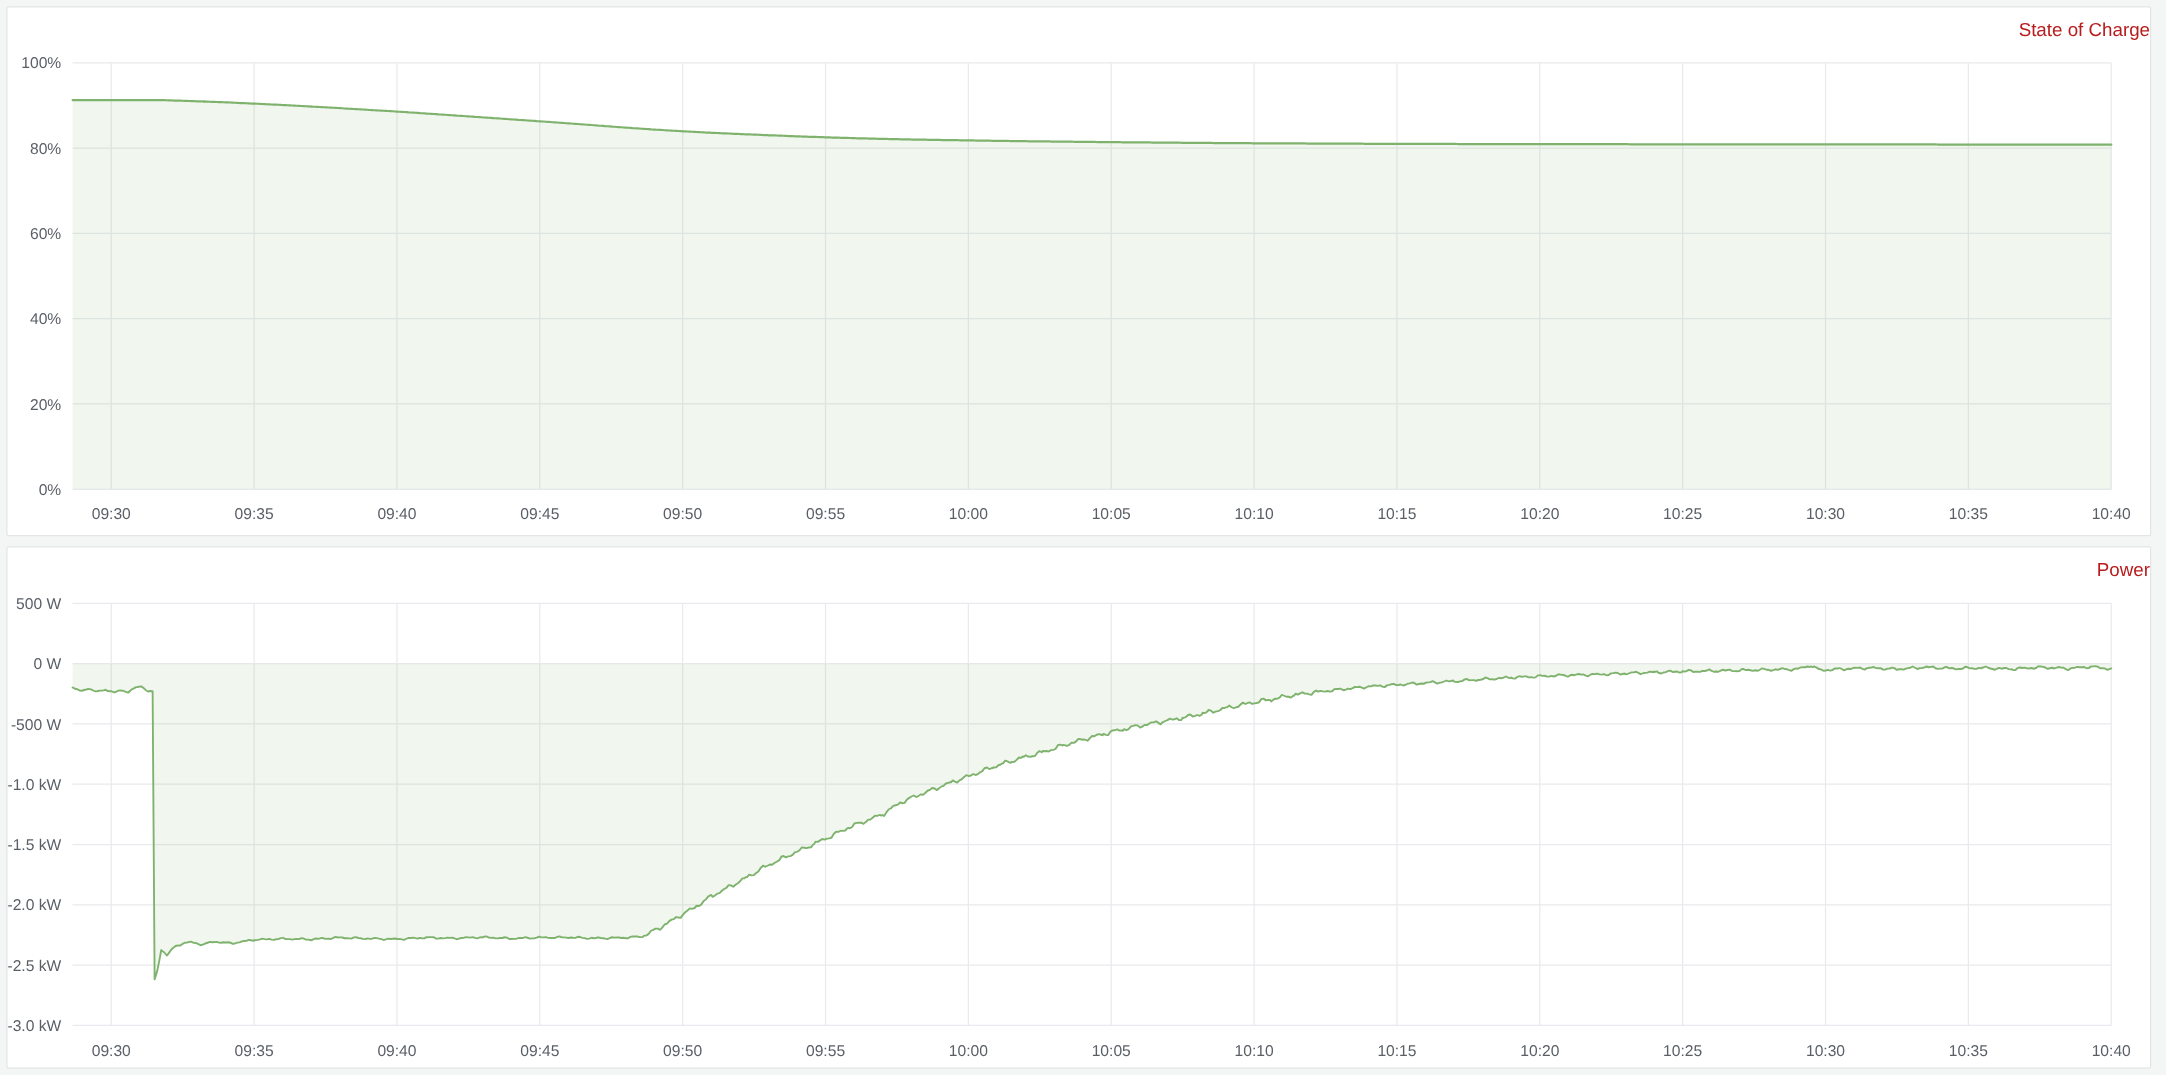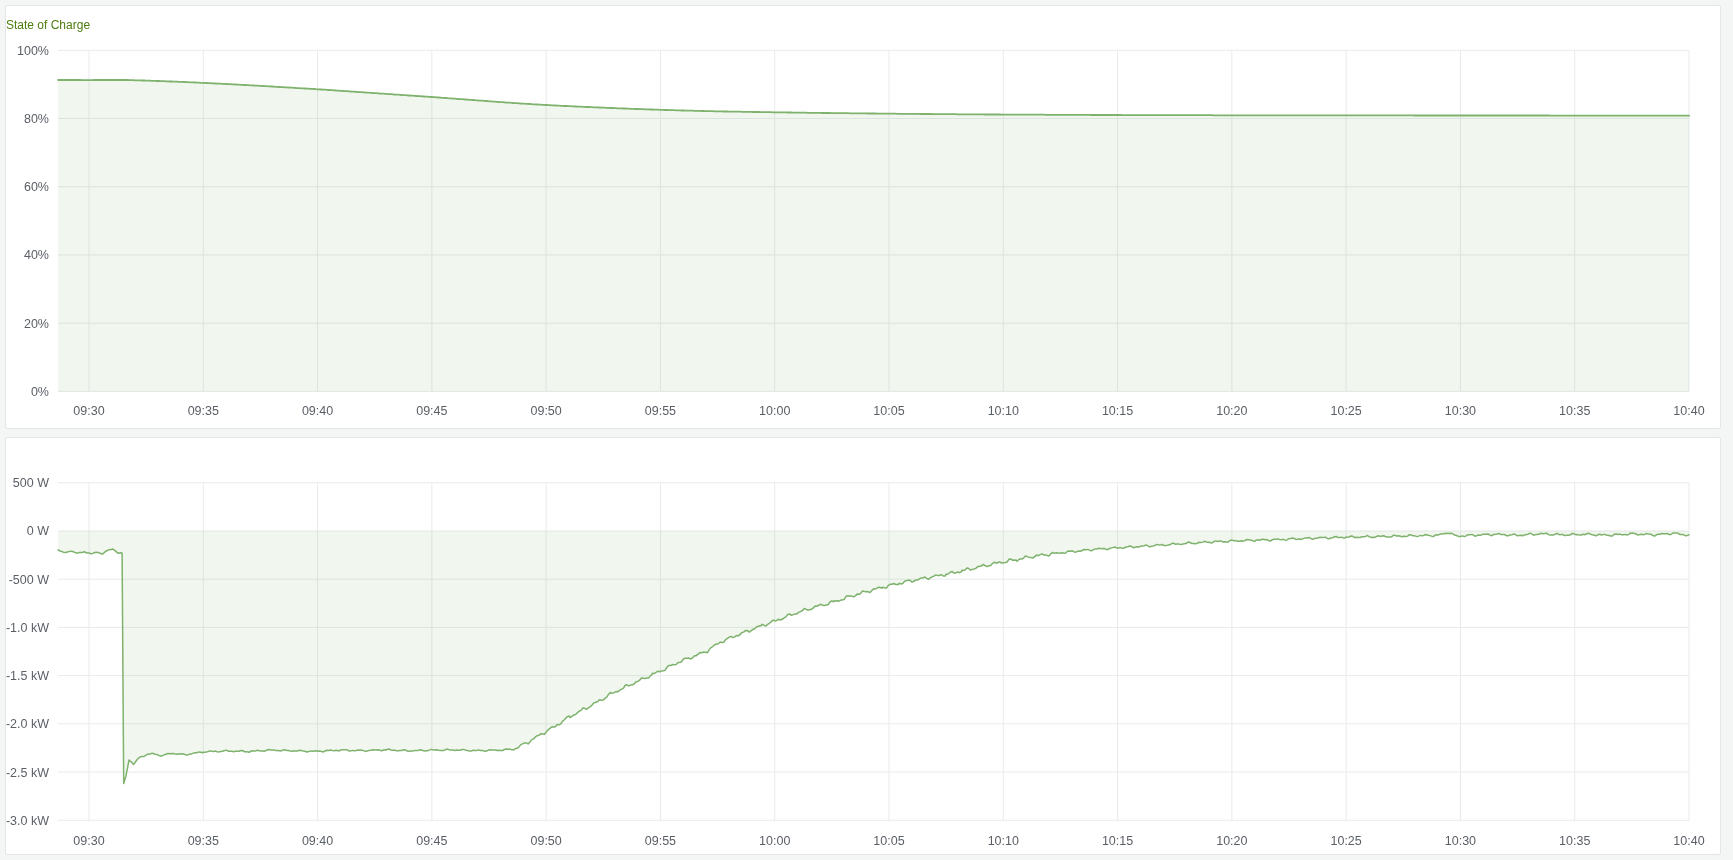--- a/index.html
+++ b/index.html
@@ -2,22 +2,22 @@
 <html><head>
 <meta charset="utf-8">
 <style>
   html,body{margin:0;padding:0;background:#f4f5f5;width:1733px;height:860px;overflow:hidden;
     font-family:"Liberation Sans",sans-serif;}
   .dashboard{position:relative;width:1733px;height:860px;}
   .panel{position:absolute;left:5px;width:1716px;background:#ffffff;
     border:1px solid #e3e5e8;border-radius:2px;box-sizing:border-box;}
   .panel-soc{top:5px;height:424px;}
   .panel-power{top:437px;height:418px;}
-  .panel-title{position:absolute;top:10px;left:0;width:100%;text-align:left;
-    font-size:12px;font-weight:500;color:#4d7c0f;cursor:pointer;line-height:18px;}
+  .panel-title{position:absolute;top:10px;left:0;width:100%;text-align:right;
+    font-size:15px;font-weight:500;color:#b91c1c;cursor:pointer;line-height:18px;}
   svg.chart{position:absolute;left:0;top:0;}
   svg text{font-family:"Liberation Sans",sans-serif;font-size:12.5px;fill:#5a5f66;}
 </style>
 </head>
 <body>
 
 <div class="dashboard">
 
   <div class="panel panel-soc">
     <div class="panel-title">State of Charge</div>
@@ -63,20 +63,21 @@
         <text x="1111.565" y="409" text-anchor="middle" fill="#5a5f66">10:15</text>
         <text x="1225.85" y="409" text-anchor="middle" fill="#5a5f66">10:20</text>
         <text x="1340.135" y="409" text-anchor="middle" fill="#5a5f66">10:25</text>
         <text x="1454.42" y="409" text-anchor="middle" fill="#5a5f66">10:30</text>
         <text x="1568.705" y="409" text-anchor="middle" fill="#5a5f66">10:35</text>
         <text x="1682.99" y="409" text-anchor="middle" fill="#5a5f66">10:40</text>
       </svg>
   </div>
 
   <div class="panel panel-power">
+    <div class="panel-title">Power</div>
     <svg class="chart" id="chart-1" width="1714" height="416" viewBox="0 0 1714 416">
         <line x1="83" y1="44.7" x2="83" y2="382.3" stroke="#e8eaed" stroke-width="1"></line>
         <line x1="197.285" y1="44.7" x2="197.285" y2="382.3" stroke="#e8eaed" stroke-width="1"></line>
         <line x1="311.57" y1="44.7" x2="311.57" y2="382.3" stroke="#e8eaed" stroke-width="1"></line>
         <line x1="425.855" y1="44.7" x2="425.855" y2="382.3" stroke="#e8eaed" stroke-width="1"></line>
         <line x1="540.14" y1="44.7" x2="540.14" y2="382.3" stroke="#e8eaed" stroke-width="1"></line>
         <line x1="654.425" y1="44.7" x2="654.425" y2="382.3" stroke="#e8eaed" stroke-width="1"></line>
         <line x1="768.71" y1="44.7" x2="768.71" y2="382.3" stroke="#e8eaed" stroke-width="1"></line>
         <line x1="882.995" y1="44.7" x2="882.995" y2="382.3" stroke="#e8eaed" stroke-width="1"></line>
         <line x1="997.28" y1="44.7" x2="997.28" y2="382.3" stroke="#e8eaed" stroke-width="1"></line>

